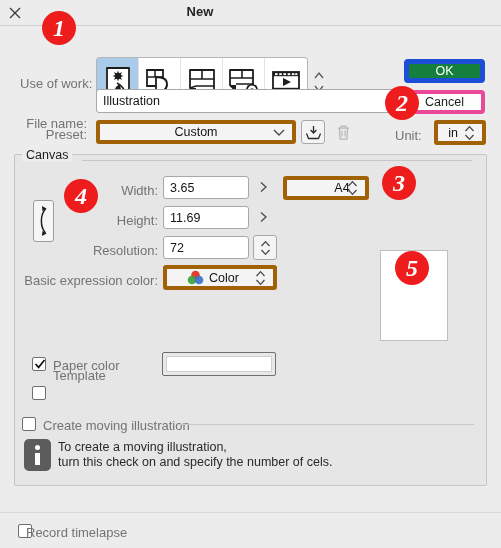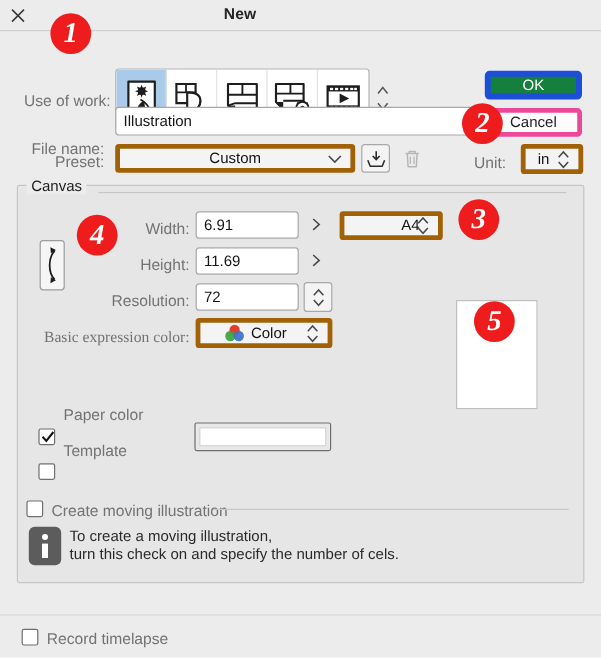--- a/index.html
+++ b/index.html
@@ -443,21 +443,21 @@
 
     <div class="swapbtn">
       <svg width="13" height="34" viewBox="0 0 13 34">
         <path d="M8.5 5 C3 11 3 23 8.5 29" stroke="#1d1d1d" stroke-width="1.5" fill="none"></path>
         <path d="M5 2 L9.6 4.4 L5.4 7 Z" fill="#1d1d1d"></path>
         <path d="M5 32 L9.6 29.6 L5.4 27 Z" fill="#1d1d1d"></path>
       </svg>
     </div>
 
     <div class="lbl right" style="left:60px; top:157px; width:98px;">Width:</div>
-    <div class="txtfield" style="left:163px; top:150px; width:86px; height:23px;">6.91</div>
+    <div class="txtfield" style="left:163px; top:150px; width:86px; height:23px;">3.65</div>
     <div class="chevron-link" style="left:259px; top:155px;">
       <svg width="9" height="12" viewBox="0 0 9 12">
           <path d="M2 1.5 L7 6 L2 10.5" stroke="#4a4a4a" stroke-width="1.3" fill="none"></path>
         </svg>
     </div>
 
     <div class="combo" style="left:283px; top:150px; width:86px; height:24px;padding-left:44px;">
       <span class="combo-text" style="margin-right:12px;">A4</span>
       <span class="combo-arrow">
         <svg width="11" height="18" viewBox="0 0 11 18">
@@ -477,21 +477,21 @@
 
     <div class="lbl right" style="left:50px; top:217px; width:108px;">Resolution:</div>
     <div class="txtfield" style="left:163px; top:210px; width:86px; height:23px;">72</div>
     <div class="stepper" style="left:253px; top:209px; width:24px; height:25px;">
       <svg width="11" height="18" viewBox="0 0 11 18">
         <path d="M1.5 7 L5.5 2.6 L9.5 7" stroke="#4a4a4a" stroke-width="1.3" fill="none"></path>
         <path d="M1.5 11 L5.5 15.4 L9.5 11" stroke="#4a4a4a" stroke-width="1.3" fill="none"></path>
       </svg>
     </div>
 
-    <div class="lbl right" style="left:14px; top:247px; width:144px;font-family:Liberation Serif, serif;">Basic expression color:</div>
+    <div class="lbl right" style="left:14px; top:247px; width:144px;">Basic expression color:</div>
     <div class="combo" style="left:163px; top:239px; width:114px; height:25px;">
       <span style="display:flex; align-items:flex-end; gap:5px; margin-right:14px;">
         <svg width="17" height="15" viewBox="0 0 17 15">
           <circle cx="8.5" cy="5" r="4.3" fill="#e23c2e"></circle>
           <circle cx="5" cy="10" r="4.3" fill="#3aa33a" fill-opacity="0.92"></circle>
           <circle cx="12" cy="10" r="4.3" fill="#3a72c8" fill-opacity="0.92"></circle>
         </svg>
         <span class="combo-text">Color</span>
       </span>
       <span class="combo-arrow">
@@ -502,21 +502,21 @@
       </span>
     </div>
 
     <div class="preview"></div>
 
     <div class="cb" style="left:32px; top:331px;">
       <svg width="14" height="14" viewBox="0 0 14 14">
           <path d="M2.5 7 L5.6 10.4 L11.5 3" stroke="#141414" stroke-width="1.7" fill="none"></path>
         </svg>
     </div>
-    <div class="lbl" style="left:53px; top:312px;">Paper color</div>
+    <div class="lbl" style="left:53px; top:332px;">Paper color</div>
     <div class="swatch">
       <div class="swatch-inner"></div>
     </div>
 
     <div class="cb" style="left:32px; top:360px;"></div>
     <div class="lbl" style="left:53px; top:342px;">Template</div>
 
     <div class="cb" style="left:22px; top:391px;"></div>
     <div class="lbl" style="left:43px; top:392px;">Create moving illustration</div>
     <div class="section-rule"></div>
@@ -525,21 +525,21 @@
       <div class="dot"></div>
         <div class="bar"></div>
     </div>
     <div class="info-text">To create a moving illustration,
 turn this check on and specify the number of cels.</div>
 
   </div>
 
   <div class="footer">
     <div class="cb" style="left:18px; top:11px;"></div>
-    <div class="lbl" style="left:39px; top:12px;">Record timelapse</div>
+    <div class="lbl" style="left:26px; top:12px;">Record timelapse</div>
   </div>
 
   <div id="badges">
       <div class="badge" style="left: 38px; top: 7px;">
         <svg width="42" height="42" viewBox="0 0 42 42">
           <circle cx="21" cy="21" r="17" fill="#ee1c1c"></circle>
           <text x="21" y="21" text-anchor="middle" dominant-baseline="central" font-family="Liberation Serif, serif" font-size="24" font-style="italic" font-weight="bold" fill="#ffffff">1</text>
         </svg>
       </div>
       <div class="badge" style="left: 381px; top: 82px;">

